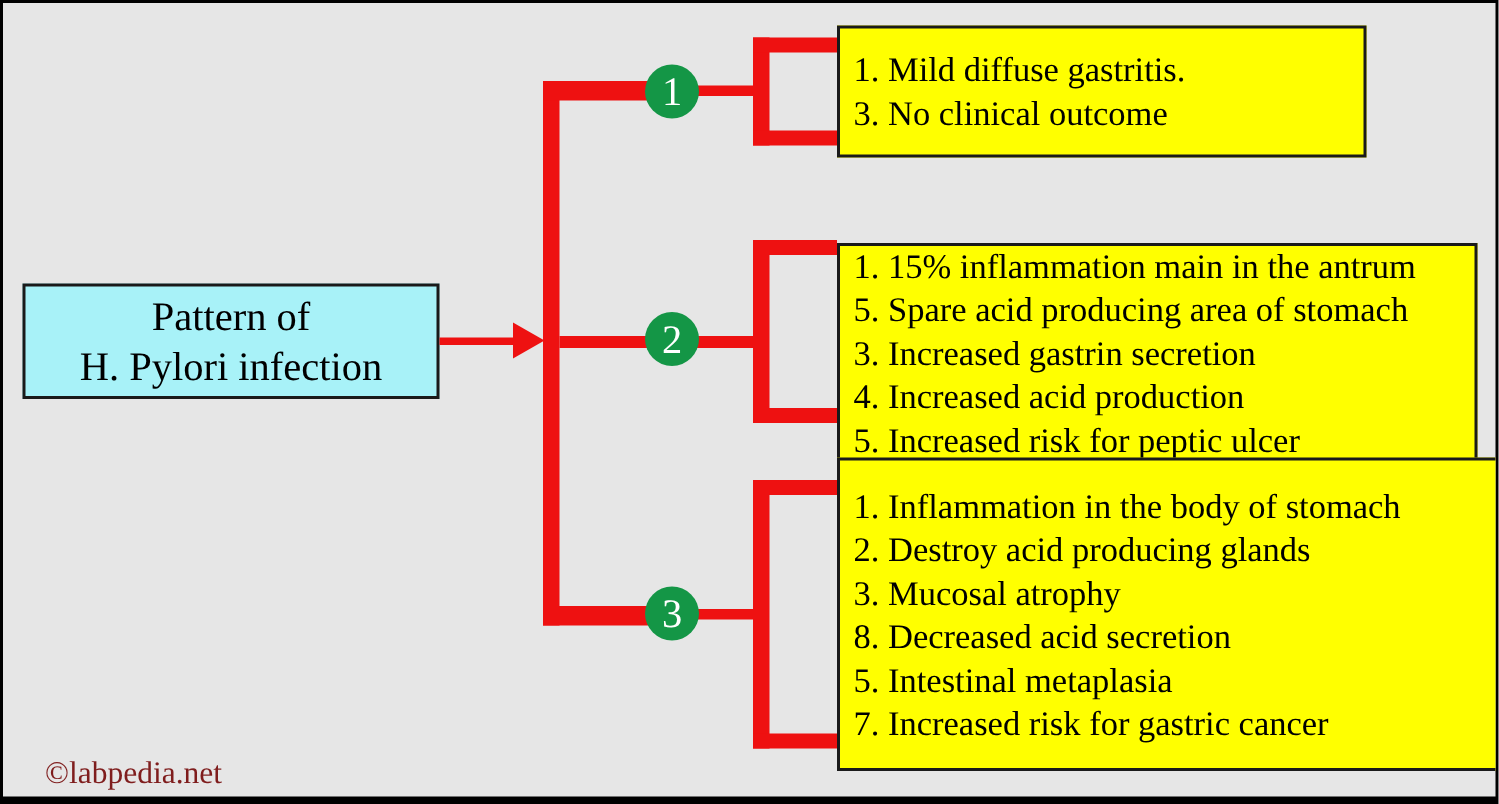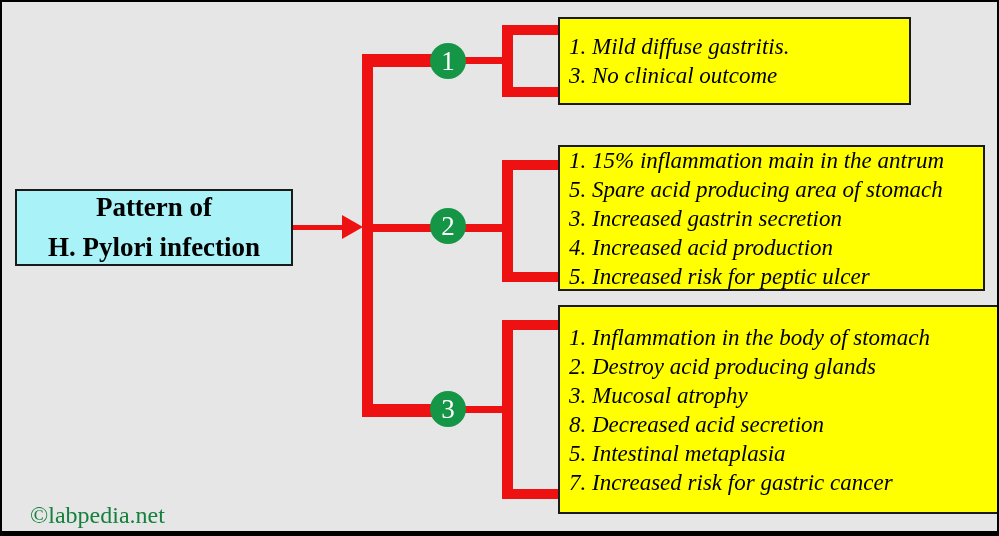--- a/index.html
+++ b/index.html
@@ -15,22 +15,22 @@
     overflow:hidden;
     font-family:"Liberation Serif","DejaVu Serif",serif;
   }
   .abs{position:absolute;}
   
   .root-box{
     left:13px;top:187px;width:278px;height:77px;
     background:#a8f2f8;
     border:2px solid #1a1a1a;
     box-sizing:border-box;
-    display:flex;flex-direction:column;justify-content:space-between;align-items:center;
-    color:#000;font-size:27px;line-height:33px;text-align:center;font-weight:bold;
+    display:flex;flex-direction:column;justify-content:center;align-items:center;
+    color:#000;font-size:27px;line-height:33px;text-align:center;
   }
   
   .red{background:#ee1111;}
   .trunk       {left:360px;top:52px;width:11px;height:363px;}
   .arrow-line  {left:291px;top:223px;width:55px;height:5px;}
   .arrow-head  {left:340px;top:213px;width:0;height:0;
                 border-top:12px solid transparent;border-bottom:12px solid transparent;
                 border-left:21px solid #ee1111;background:none;}
   .b1-thick{left:360px;top:52px; width:87px;height:13px;}
   .b1-thin {left:446px;top:55px; width:60px;height:7px;}
@@ -58,28 +58,28 @@
   .badge3{left:428px;top:389px;}
   
   .ybox{
     background:#ffff00;
     border:2px solid #1a1a1a;
     box-sizing:border-box;
     color:#000;font-size:23px;
     display:flex;flex-direction:column;justify-content:center;
     padding-left:9px;padding-right:2px;
   }
-  .ybox .line{line-height:29px;white-space:nowrap;font-style:italic;}
+  .ybox .line{line-height:29px;white-space:nowrap;}
   .ybox1{left:556px;top:15px; width:353px;height:88px;}
-  .ybox2{left:556px;top:143px;width:427px;height:146px;}
+  .ybox2{left:556px;top:160px;width:427px;height:146px;}
   .ybox3{left:556px;top:303px;width:480px;height:209px;}
   
   .watermark{
     left:28px;top:500px;
-    color:#15803d;font-size:24px;line-height:26px;
+    color:#7f1d1d;font-size:21px;line-height:26px;
   }
 </style>
 </head>
 <body>
 
 <div class="stage">
 
   <div class="abs root-box">
     <span>Pattern of</span>
     <span>H. Pylori infection</span>

